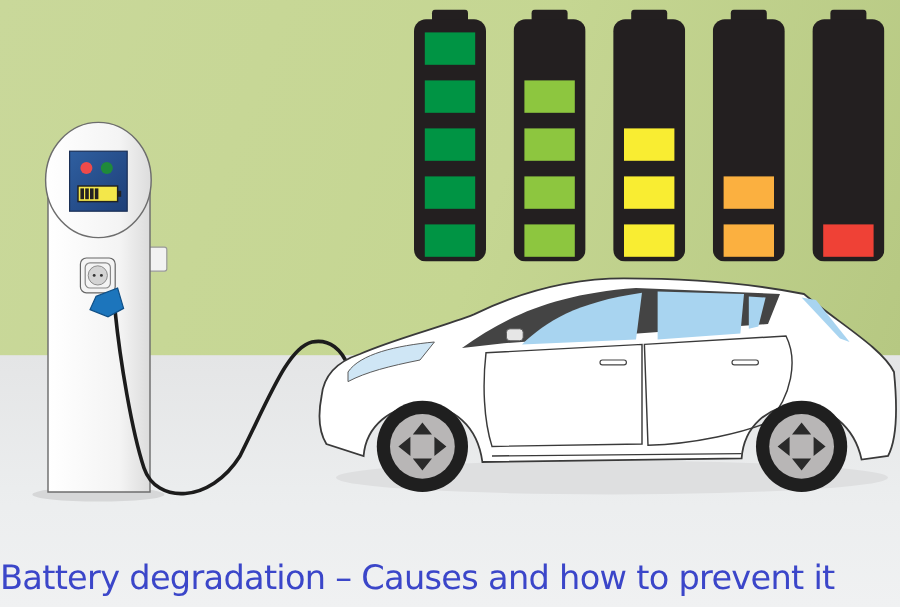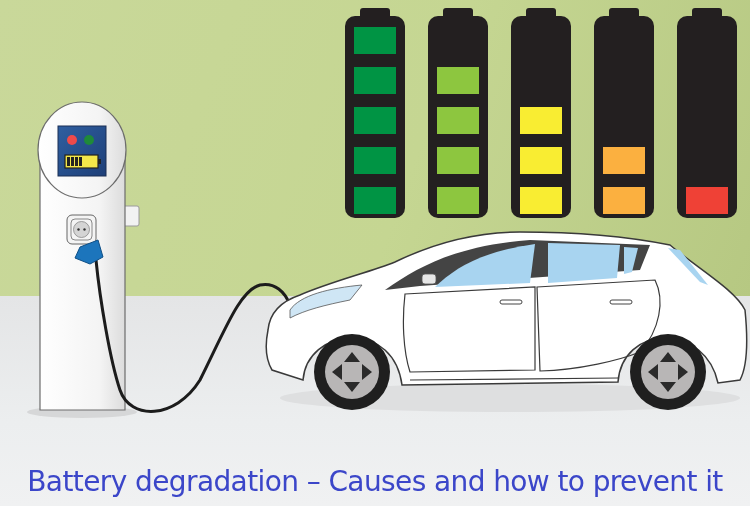--- a/index.html
+++ b/index.html
@@ -1,21 +1,21 @@
 <!DOCTYPE html>
 <html><head>
 <meta charset="utf-8">
 <style>
   html,body{margin:0;padding:0;}
   body{width:750px;height:506px;overflow:hidden;position:relative;background:#eceeef;font-family:"Liberation Sans",sans-serif;}
   .bg-top{position:absolute;left:0;top:0;width:750px;height:300px;background:linear-gradient(110deg,#c9d89a 0%,#c5d692 55%,#b6c882 100%);}
   .bg-floor{position:absolute;left:0;top:296px;width:750px;height:210px;background:linear-gradient(180deg,#e4e5e6 0%,#eceeef 60%,#f0f1f2 100%);}
   .scene{position:absolute;left:0;top:0;width:750px;height:506px;}
   .battery{position:absolute;top:8px;width:60px;height:210px;}
-  .caption{position:absolute;left:0;top:462px;width:750px;height:40px;text-align:center;color:#3b46c9;font-size:28px;line-height:40px;font-family:"DejaVu Sans",sans-serif;letter-spacing:-0.6px;}
+  .caption{position:absolute;left:0;top:462px;width:750px;height:40px;color:#3b46c9;font-size:28px;line-height:40px;font-family:"DejaVu Sans",sans-serif;letter-spacing:-0.6px;}
 </style>
 </head>
 <body>
 
 <div class="bg-top"></div>
 <div class="bg-floor"></div>
 
 <div>
   <svg class="battery" style="left:345px" viewBox="0 0 60 210">
     <rect x="15" y="0" width="30" height="12" rx="3" fill="#231f20"></rect>

